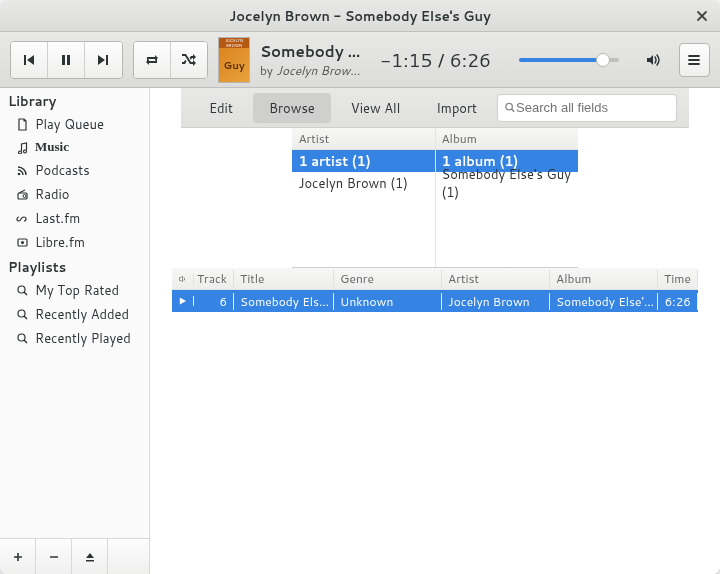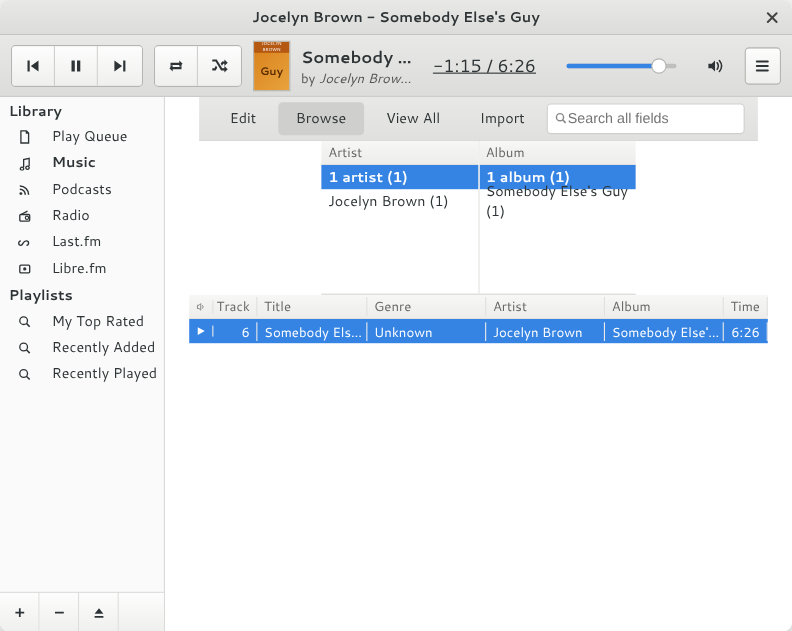--- a/index.html
+++ b/index.html
@@ -67,21 +67,21 @@
     display:flex;flex-direction:column;align-items:center;justify-content:center;
     font-size:5px;color:#3a1e00;
     overflow:hidden;
   }
   .album-art .ab1 { background:#b55812; width:100%; height:10px; font-size:4px; text-align:center;color:#fff; }
   .album-art .ab2 { flex:1; display:flex;align-items:center;justify-content:center; font-weight:bold; font-size:10px;color:#5a2c00;}
   .now-playing { flex: 0 0 110px; overflow:hidden; }
   .now-playing .song { font-weight:bold; font-size:15px; white-space:nowrap; overflow:hidden; text-overflow:ellipsis;}
   .now-playing .by { font-size:12px; color:#555; white-space:nowrap; overflow:hidden; text-overflow:ellipsis;}
   .now-playing .by .artist { font-style: italic; }
-  .time { font-size:16px; color:#2e3436; white-space:nowrap;text-decoration:underline; }
+  .time { font-size:19px; color:#2e3436; white-space:nowrap; }
   .volume-slider {
     flex: 0 0 100px;
     height: 4px;
     background: #bfbfbd;
     border-radius: 2px;
     position: relative;
     margin: 0 8px;
   }
   .volume-slider .fill {
     position:absolute; left:0; top:0; height:100%;
@@ -115,27 +115,28 @@
     width: 150px;
     background:#fafafa;
     border-right:1px solid #d9d9d7;
     display:flex;flex-direction:column;
     padding-top:0;
   }
   .sidebar .section-title {
     font-weight:bold; font-size:13px; padding:4px 8px 2px 8px;
   }
   .sidebar .item {
-    display:flex;align-items:center;gap:18px;
+    display:flex;align-items:center;gap:6px;
     padding: 3px 6px 3px 16px;
     font-size:13px;
     cursor:pointer;
   }
   .sidebar .item.selected {
     font-weight:bold;
+    font-family:Liberation Serif, serif;
   }
   .sidebar .footer {
     margin-top:auto;
     border-top:1px solid #d9d9d7;
     display:flex;
     height:36px;
   }
   .sidebar .footer button {
     flex:0 0 36px; height:36px;
     background:linear-gradient(#fdfdfd,#efefee);

